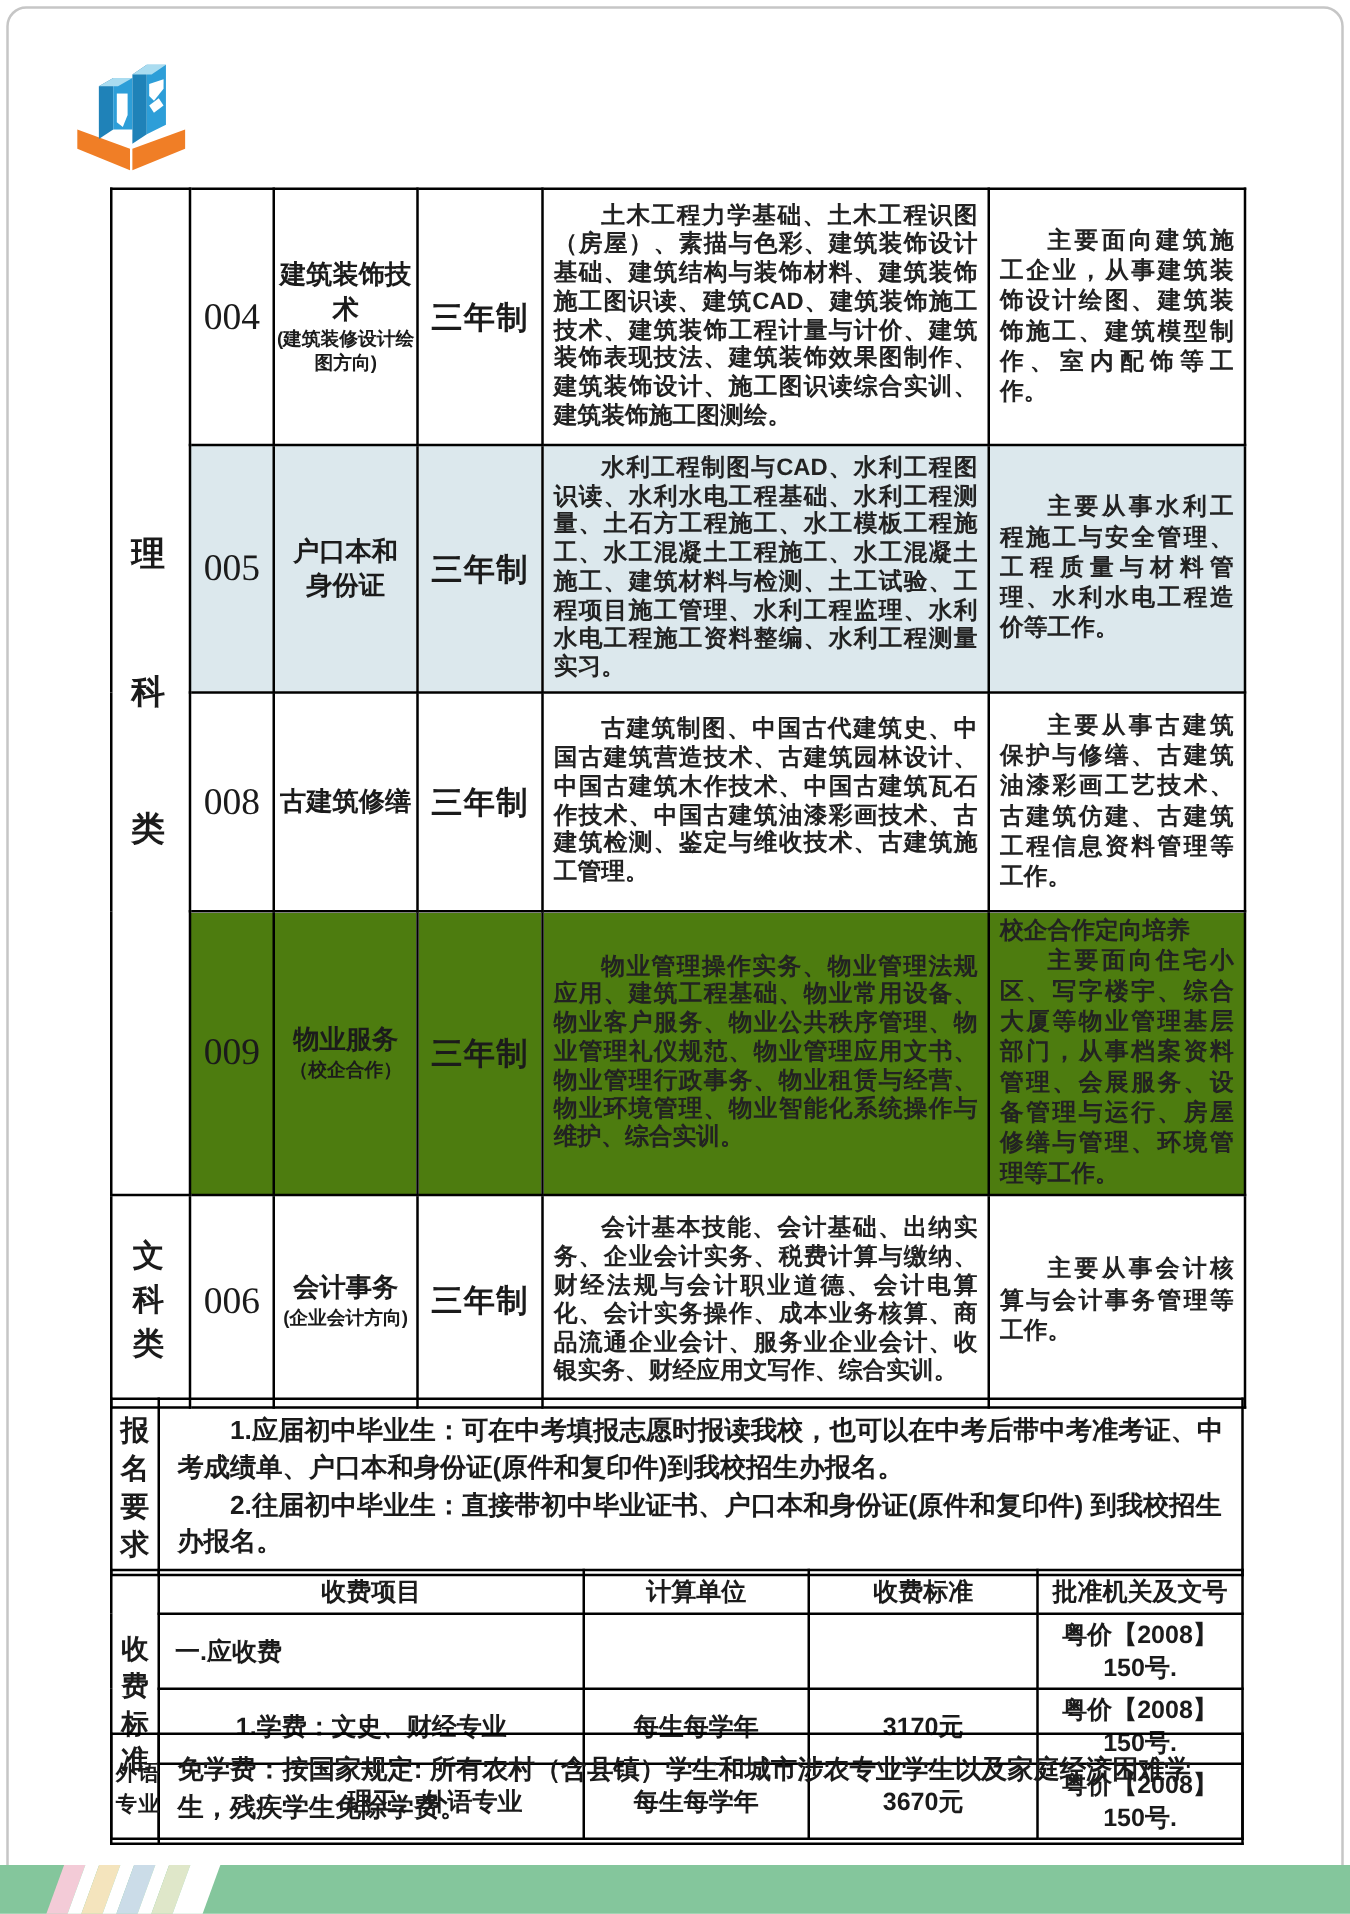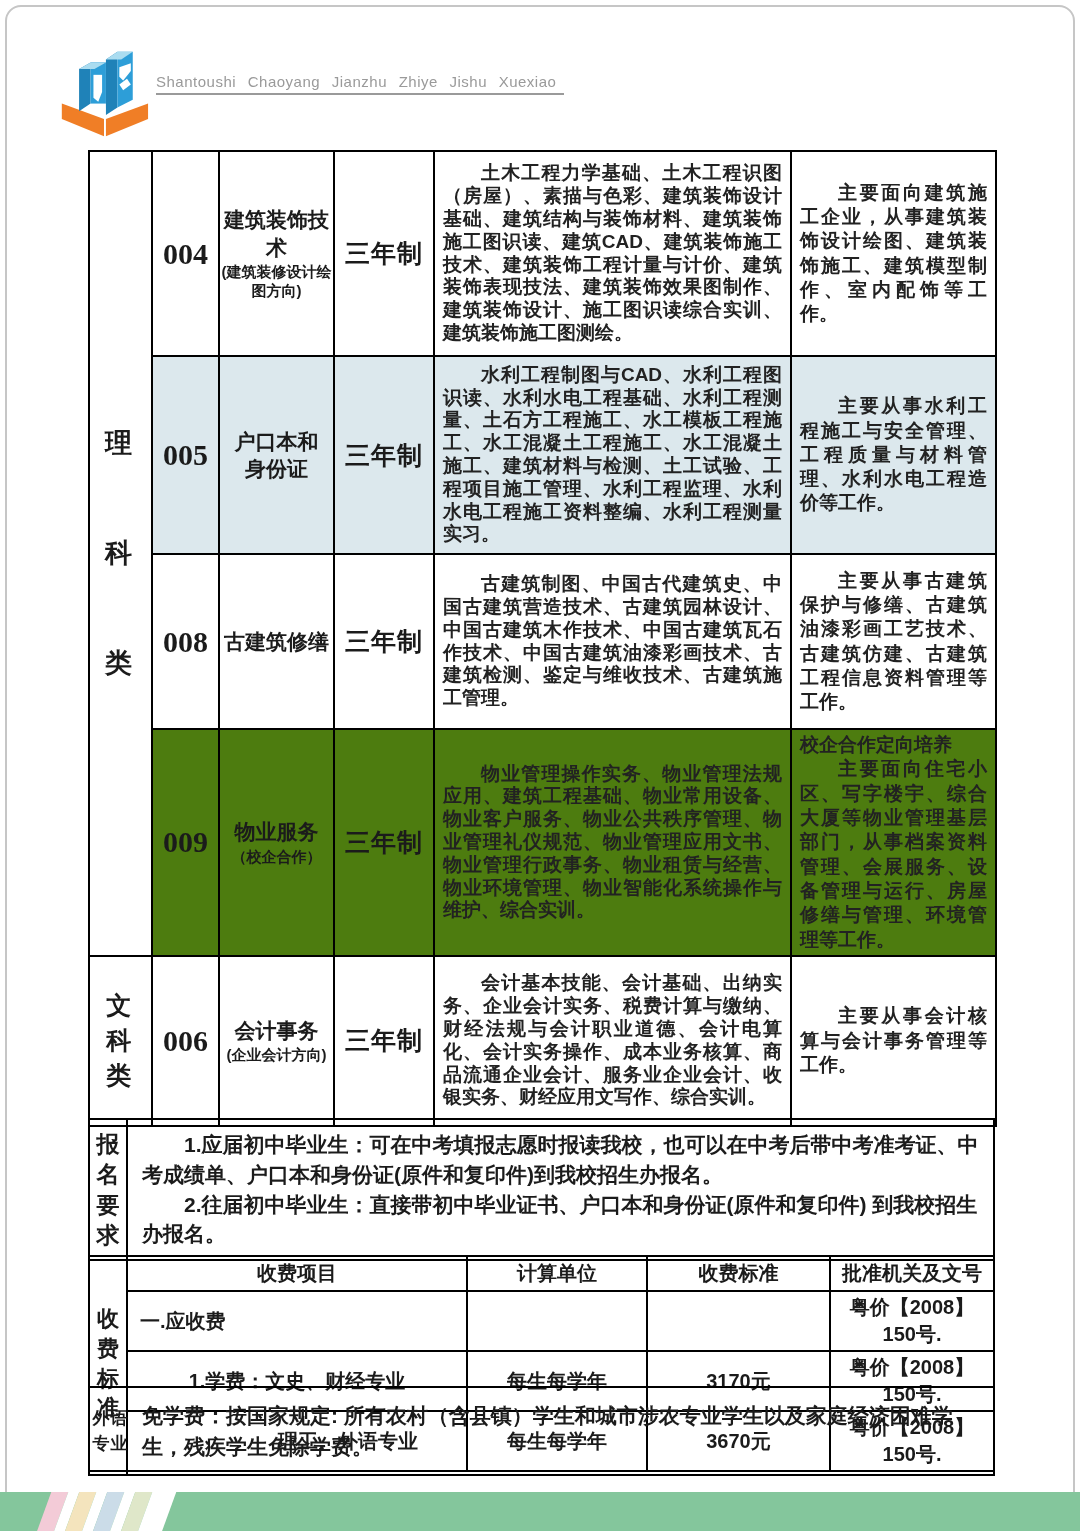--- a/index.html
+++ b/index.html
@@ -18,21 +18,21 @@
     border-bottom:2px solid #9a9a9a;padding:2px 8px 3px 0;margin-top:1px;}
   .school-code{font-size:17px;color:#8f8f8f;margin-top:6px;letter-spacing:1px;}
 
   
   table{border-collapse:collapse;table-layout:fixed;}
   .majors{position:absolute;left:88px;top:150px;width:907px;z-index:2;}
   .majors td{border:2.5px solid #000;vertical-align:middle;overflow:hidden;}
   .cat div{width:1.15em;margin:0 auto;word-break:break-all;font-weight:bold;font-size:27px;text-align:left;}
   .cat-sci div{line-height:110px;}
   .cat-art div{line-height:35px;font-size:25px;}
-  .code{font-family:"Liberation Serif",serif;font-weight:bold;font-size:30px;text-align:center;margin-top:30px;}
+  .code{font-family:"Liberation Serif",serif;font-weight:normal;font-size:30px;text-align:center;margin-top:30px;}
   .name{text-align:center;font-weight:bold;font-size:19px;line-height:1.3;padding:0 1px;}
   .name .nm{font-size:21px;letter-spacing:0;}
   .name .sub{font-size:15px;margin-top:2px;line-height:1.25;}
   .dur{text-align:center;font-weight:bold;font-size:25px;letter-spacing:1px;}
   .courses{font-size:19px;line-height:1.2;text-align:justify;padding:5px 8px;font-weight:600;color:#222;}
   .courses p,.career p{margin:0;text-indent:2em;}
   .career{font-size:19px;line-height:1.28;text-align:justify;padding:3px 8px;font-weight:600;color:#222;}
   .career .note{text-indent:0;}
   .vtop{vertical-align:top;}
   tr.blue td{background:#dce8ed;}
@@ -93,21 +93,20 @@
 
       <polygon points="52,12 64,4 64,62 52,70" fill="#1f82b8"></polygon>
       <polygon points="64,4 80,4 80,54 64,62" fill="#2d9ed8"></polygon>
       <polygon points="52,12 64,4 80,4 68,12" fill="#aadcf0"></polygon>
       <polygon points="66,20 78,16 78,24 70,34 66,30" fill="#ffffff"></polygon>
       <polygon points="66,38 74,32 78,38 70,44" fill="#ffffff"></polygon>
     </svg>
   </div>
   <div class="head-text">
     <br>
-    <span class="school-pinyin">Shantoushi Chaoyang Jianzhu Zhiye Jishu Xuexiao</span>
   </div>
 </div>
 
 <table class="majors">
   <colgroup>
       <col style="width:63px">
       <col style="width:67px">
       <col style="width:115px">
       <col style="width:100px">
       <col style="width:357px">

